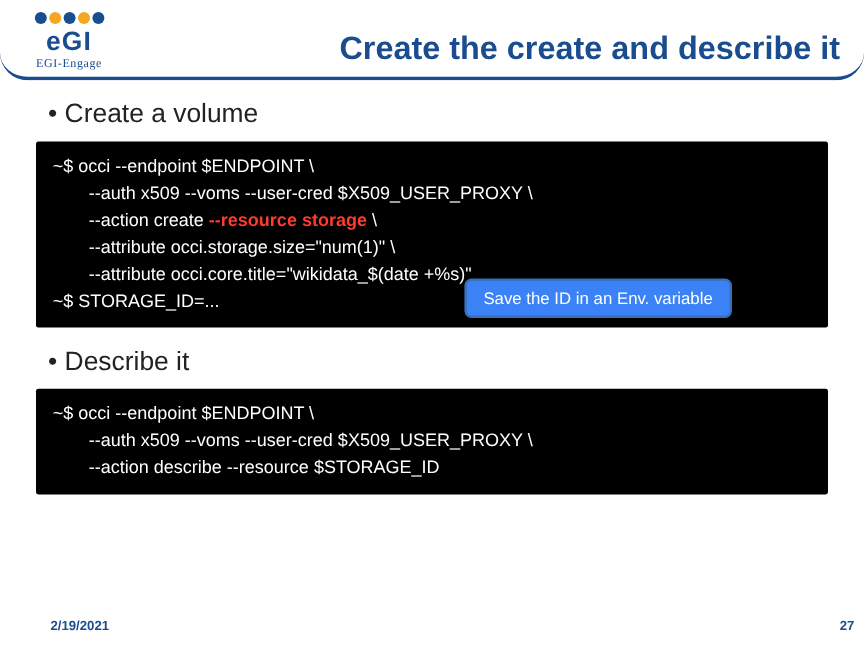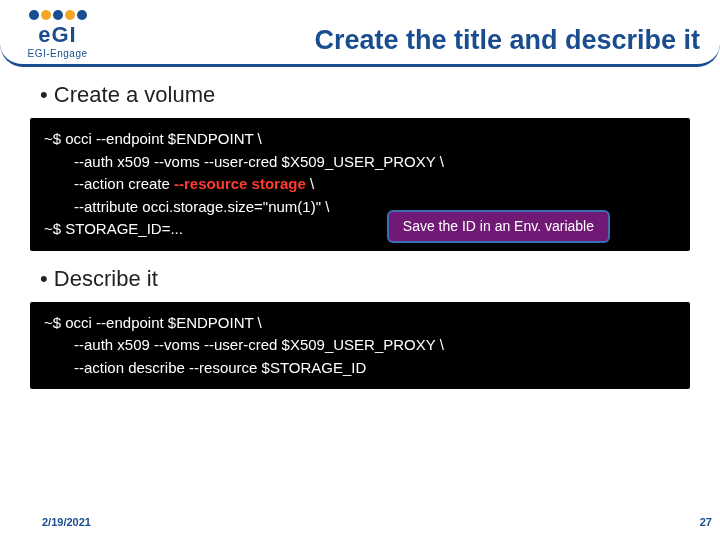--- a/index.html
+++ b/index.html
@@ -38,20 +38,21 @@
   .logo-text {
     font-size: 22px;
     font-weight: 700;
     color: #1a4d8f;
     letter-spacing: 1px;
   }
   .logo-sub {
     font-size: 10px;
     color: #1a4d8f;
     letter-spacing: 0.5px;
+    font-family: Liberation Serif, serif;
   }
   .title {
     flex: 1;
     text-align: right;
     font-size: 27px;
     font-weight: 700;
     color: #1a4d8f;
     padding-top: 15px;
   }
   .body {
@@ -78,21 +79,21 @@
     position: relative;
     margin: 5px 0 15px 0;
   }
   .codeblock .line { white-space: pre; }
   .indent { padding-left: 30px; display: inline-block; }
   .hl { color: #ff3b2f; font-weight: 700; }
   .callout {
     position: absolute;
     right: 80px;
     bottom: 8px;
-    background: #701a75;
+    background: #3b82f6;
     border: 2px solid #3a6fb7;
     border-radius: 6px;
     padding: 4px 14px;
     font-size: 14px;
     color: #fff;
   }
   .footer {
     position: absolute;
     bottom: 12px;
     left: 17px;
@@ -113,32 +114,33 @@
     <div class="logo-top">
       <div class="logo-dot"></div>
         <div class="logo-dot orange"></div>
         <div class="logo-dot"></div>
       <div class="logo-dot orange"></div>
         <div class="logo-dot"></div>
     </div>
     <div class="logo-text">eGI</div>
     <div class="logo-sub">EGI-Engage</div>
   </div>
-  <div class="title">Create the title and describe it</div>
+  <div class="title">Create the create and describe it</div>
 </div>
 
 <div class="body">
 
   <div class="bullet">Create a volume</div>
 
   <div class="codeblock">
     <div class="line">~$ occi --endpoint $ENDPOINT \</div>
     <div class="line"><span class="indent">--auth x509 --voms --user-cred $X509_USER_PROXY \</span></div>
     <div class="line"><span class="indent"><span>--action create </span><span class="hl">--resource storage</span><span> \</span></span></div>
     <div class="line"><span class="indent">--attribute occi.storage.size="num(1)" \</span></div>
+    <div class="line"><span class="indent">--attribute occi.core.title="wikidata_$(date +%s)"</span></div>
     <div class="line">~$ STORAGE_ID=...</div>
     <div class="callout">Save the ID in an Env. variable</div>
   </div>
 
   <div class="bullet">Describe it</div>
 
   <div class="codeblock">
     <div class="line">~$ occi --endpoint $ENDPOINT \</div>
     <div class="line"><span class="indent">--auth x509 --voms --user-cred $X509_USER_PROXY \</span></div>
     <div class="line"><span class="indent">--action describe --resource $STORAGE_ID</span></div>

